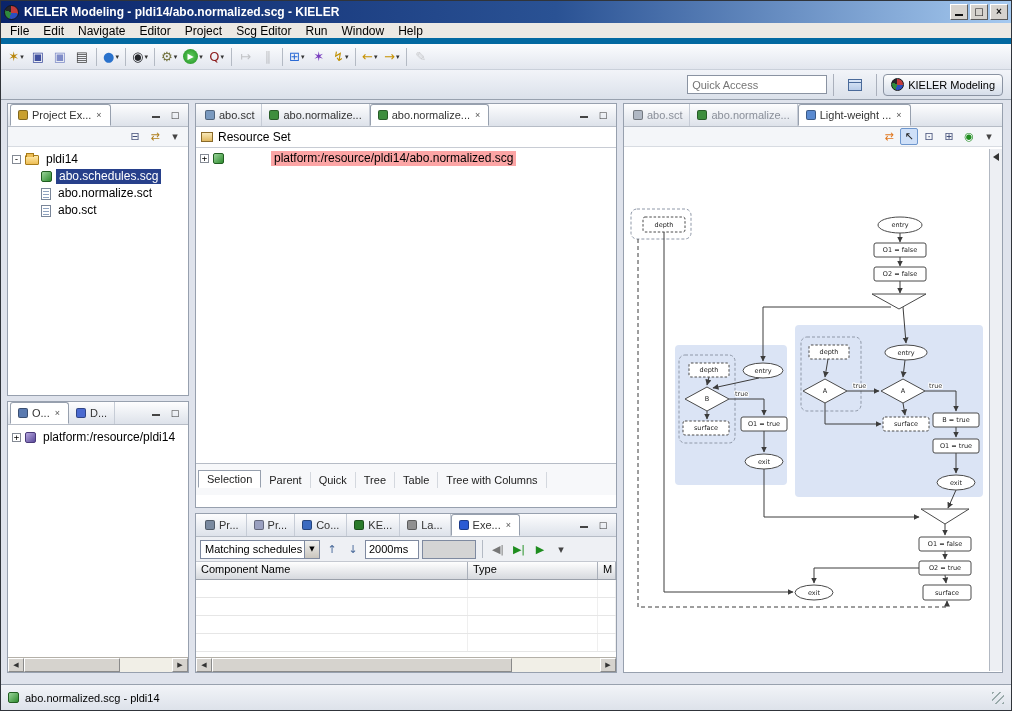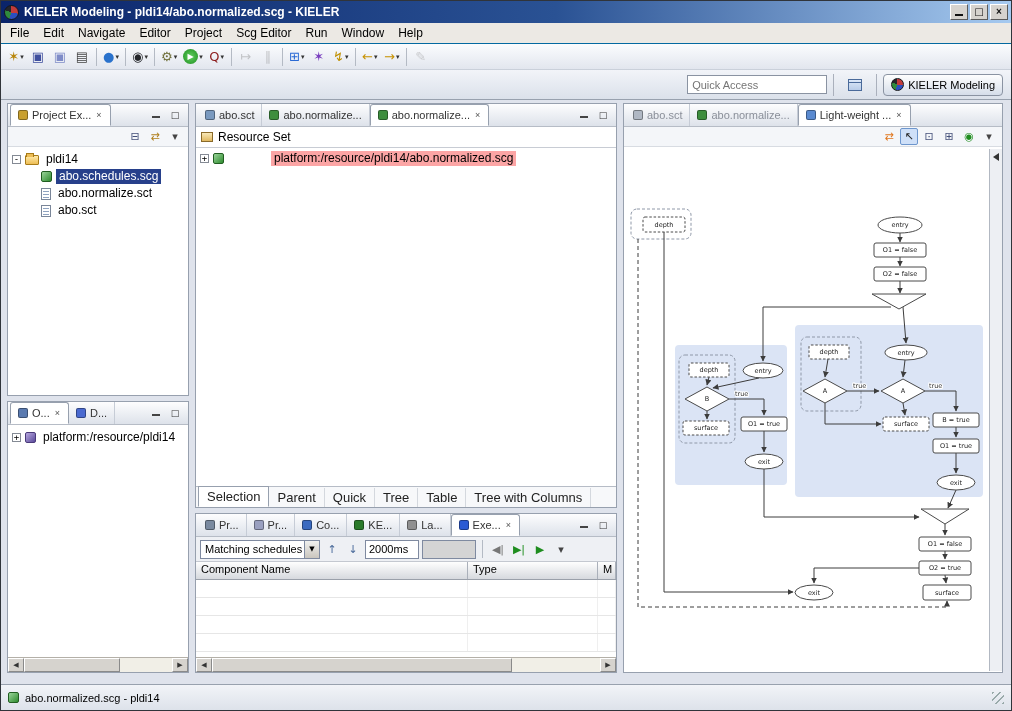--- a/index.html
+++ b/index.html
@@ -7,21 +7,21 @@
 .window{position:relative;width:1012px;height:711px;background:#d6d3ce;border:1px solid #30343a;}
 .glyph{font-family:"DejaVu Sans",sans-serif;}
 
 .titlebar{height:22px;background:linear-gradient(90deg,#0a246a,#2a5294 55%,#a6caf0);display:flex;align-items:center;padding:0 3px;gap:5px;}
 .kicon{width:15px;height:15px;border-radius:50%;background:conic-gradient(#c23b3b 0 100deg,#2b4fc0 100deg 200deg,#2f8a3d 200deg 290deg,#24262b 290deg 360deg);border:1px solid #14161c;flex:none;}
 .titlebar .title{color:#fff;font-weight:bold;font-size:12px;flex:1;white-space:nowrap;overflow:hidden;}
 .winbtns{display:flex;gap:2px;}
 .winbtn{width:18px;height:16px;background:#d6d3ce;border:1px solid;border-color:#fff #5a5a5a #5a5a5a #fff;font-size:10px;line-height:13px;text-align:center;font-weight:bold;color:#111;position:relative;}
 .winbtn .minbar{position:absolute;left:4px;right:4px;bottom:3px;height:2px;background:#111;}
 
-.menubar{height:21px;display:flex;align-items:center;padding:0 2px;font-size:12px;background:#ece9e4;border-bottom:1px solid #0369a1;}
+.menubar{height:21px;display:flex;align-items:center;padding:0 2px;font-size:12px;background:#ece9e4;border-bottom:6px solid #0369a1;}
 .menu-item{padding:2px 7px;cursor:default;}
 .toolbar-row1{height:26px;display:flex;align-items:center;padding:1px 4px;background:linear-gradient(#fbfcfe,#e2e6ee);border-bottom:1px solid #cad0da;}
 .tbtn{height:22px;min-width:22px;display:flex;align-items:center;justify-content:center;gap:1px;padding:0 2px;font-size:13px;border:1px solid transparent;border-radius:2px;}
 .tbtn.disabled{opacity:.38;}
 .tbtn .dd{font-size:7px;color:#333;}
 .tbtn .circ{width:15px;height:15px;border-radius:50%;background:radial-gradient(#5fce5f,#1f8d1f);color:#fff;font-size:8px;display:flex;align-items:center;justify-content:center;}
 .tsep{width:1px;height:18px;background:#b4bac4;margin:0 3px;flex:none;}
 .toolbar-row2{height:30px;display:flex;align-items:center;justify-content:flex-end;gap:6px;padding:0 8px;background:linear-gradient(#f2f4f9,#dbe1ea);border-bottom:1px solid #98a1ae;}
 .quick-access{width:140px;height:19px;border:1px solid #8a93a2;font-size:11px;padding:0 4px;background:#fff;font-family:"Liberation Sans",sans-serif;}
 .vline{width:1px;height:22px;background:#aab0bc;}
@@ -57,21 +57,21 @@
 .i.folder-open{width:14px;height:10px;background:linear-gradient(#ffe9a8,#edbd55);border:1px solid #a87b18;border-radius:1px;position:relative;}
 .i.folder-open::before{content:"";position:absolute;top:-3px;left:0;width:6px;height:3px;background:#edbd55;border:1px solid #a87b18;border-bottom:none;}
 .i.page-sct{width:10px;height:12px;background:#fff;border:1px solid #7a8699;position:relative;}
 .i.page-sct::before{content:"";position:absolute;left:1px;top:2px;right:1px;height:8px;background:repeating-linear-gradient(#8fa3c0 0 1px,transparent 1px 3px);}
 .i.model-scg{width:11px;height:11px;border:1px solid #215e21;background:linear-gradient(135deg,#9ad49a,#2e8b2e);border-radius:2px;}
 .i.model-platform{width:11px;height:11px;border:1px solid #4a3a7a;background:linear-gradient(135deg,#b8a8e0,#5a4a9a);border-radius:2px;}
 .i.resource-set{width:12px;height:10px;border:1px solid #8a6a2a;background:linear-gradient(#f8e8b8,#e0b860);}
 
 .rs-row{display:flex;align-items:center;gap:5px;height:20px;padding:2px 5px;font-size:12px;}
 .rs-sep{height:1px;background:#c8ccd4;margin:0 0 2px 0;}
-.bottom-tabs{position:absolute;left:0;right:0;bottom:0;height:21px;display:flex;align-items:center;border-top:1px solid #b6bcc6;background:#f7f8fa;font-size:13px;padding-left:2px;}
+.bottom-tabs{position:absolute;left:0;right:0;bottom:12px;height:32px;display:flex;align-items:center;border-top:1px solid #b6bcc6;background:#f7f8fa;font-size:11px;padding-left:2px;}
 .btab{padding:2px 8px;border-right:1px solid #d4d8de;color:#222;}
 .btab.active{background:#fff;border:1px solid #97a0ae;border-bottom:1px solid #fff;margin-top:-1px;}
 
 .exec-toolbar{height:25px;display:flex;align-items:center;gap:3px;padding:2px 4px;border-bottom:1px solid #c4c8d0;background:#eef0f4;font-size:11px;}
 .sel-box{width:120px;height:19px;border:1px solid #7f8aa0;background:#fff;display:flex;align-items:center;padding-left:4px;}
 .sel-box .dd-box{margin-left:auto;width:15px;height:100%;background:linear-gradient(#f0f0ee,#cac6be);border-left:1px solid #7f8aa0;text-align:center;font-size:7px;line-height:17px;}
 .txt-input{width:54px;height:19px;border:1px solid #7f8aa0;font-size:11px;padding:0 3px;background:#fff;font-family:"Liberation Sans",sans-serif;}
 .txt-input.disabled{background:#d4d4d4;}
 .exec-head{display:flex;height:18px;background:linear-gradient(#fefefe,#d6d9de);border-bottom:1px solid #9aa0aa;font-size:11px;font-weight:normal;}
 .th{padding:1px 5px;border-right:1px solid #aab0ba;white-space:nowrap;overflow:hidden;}

